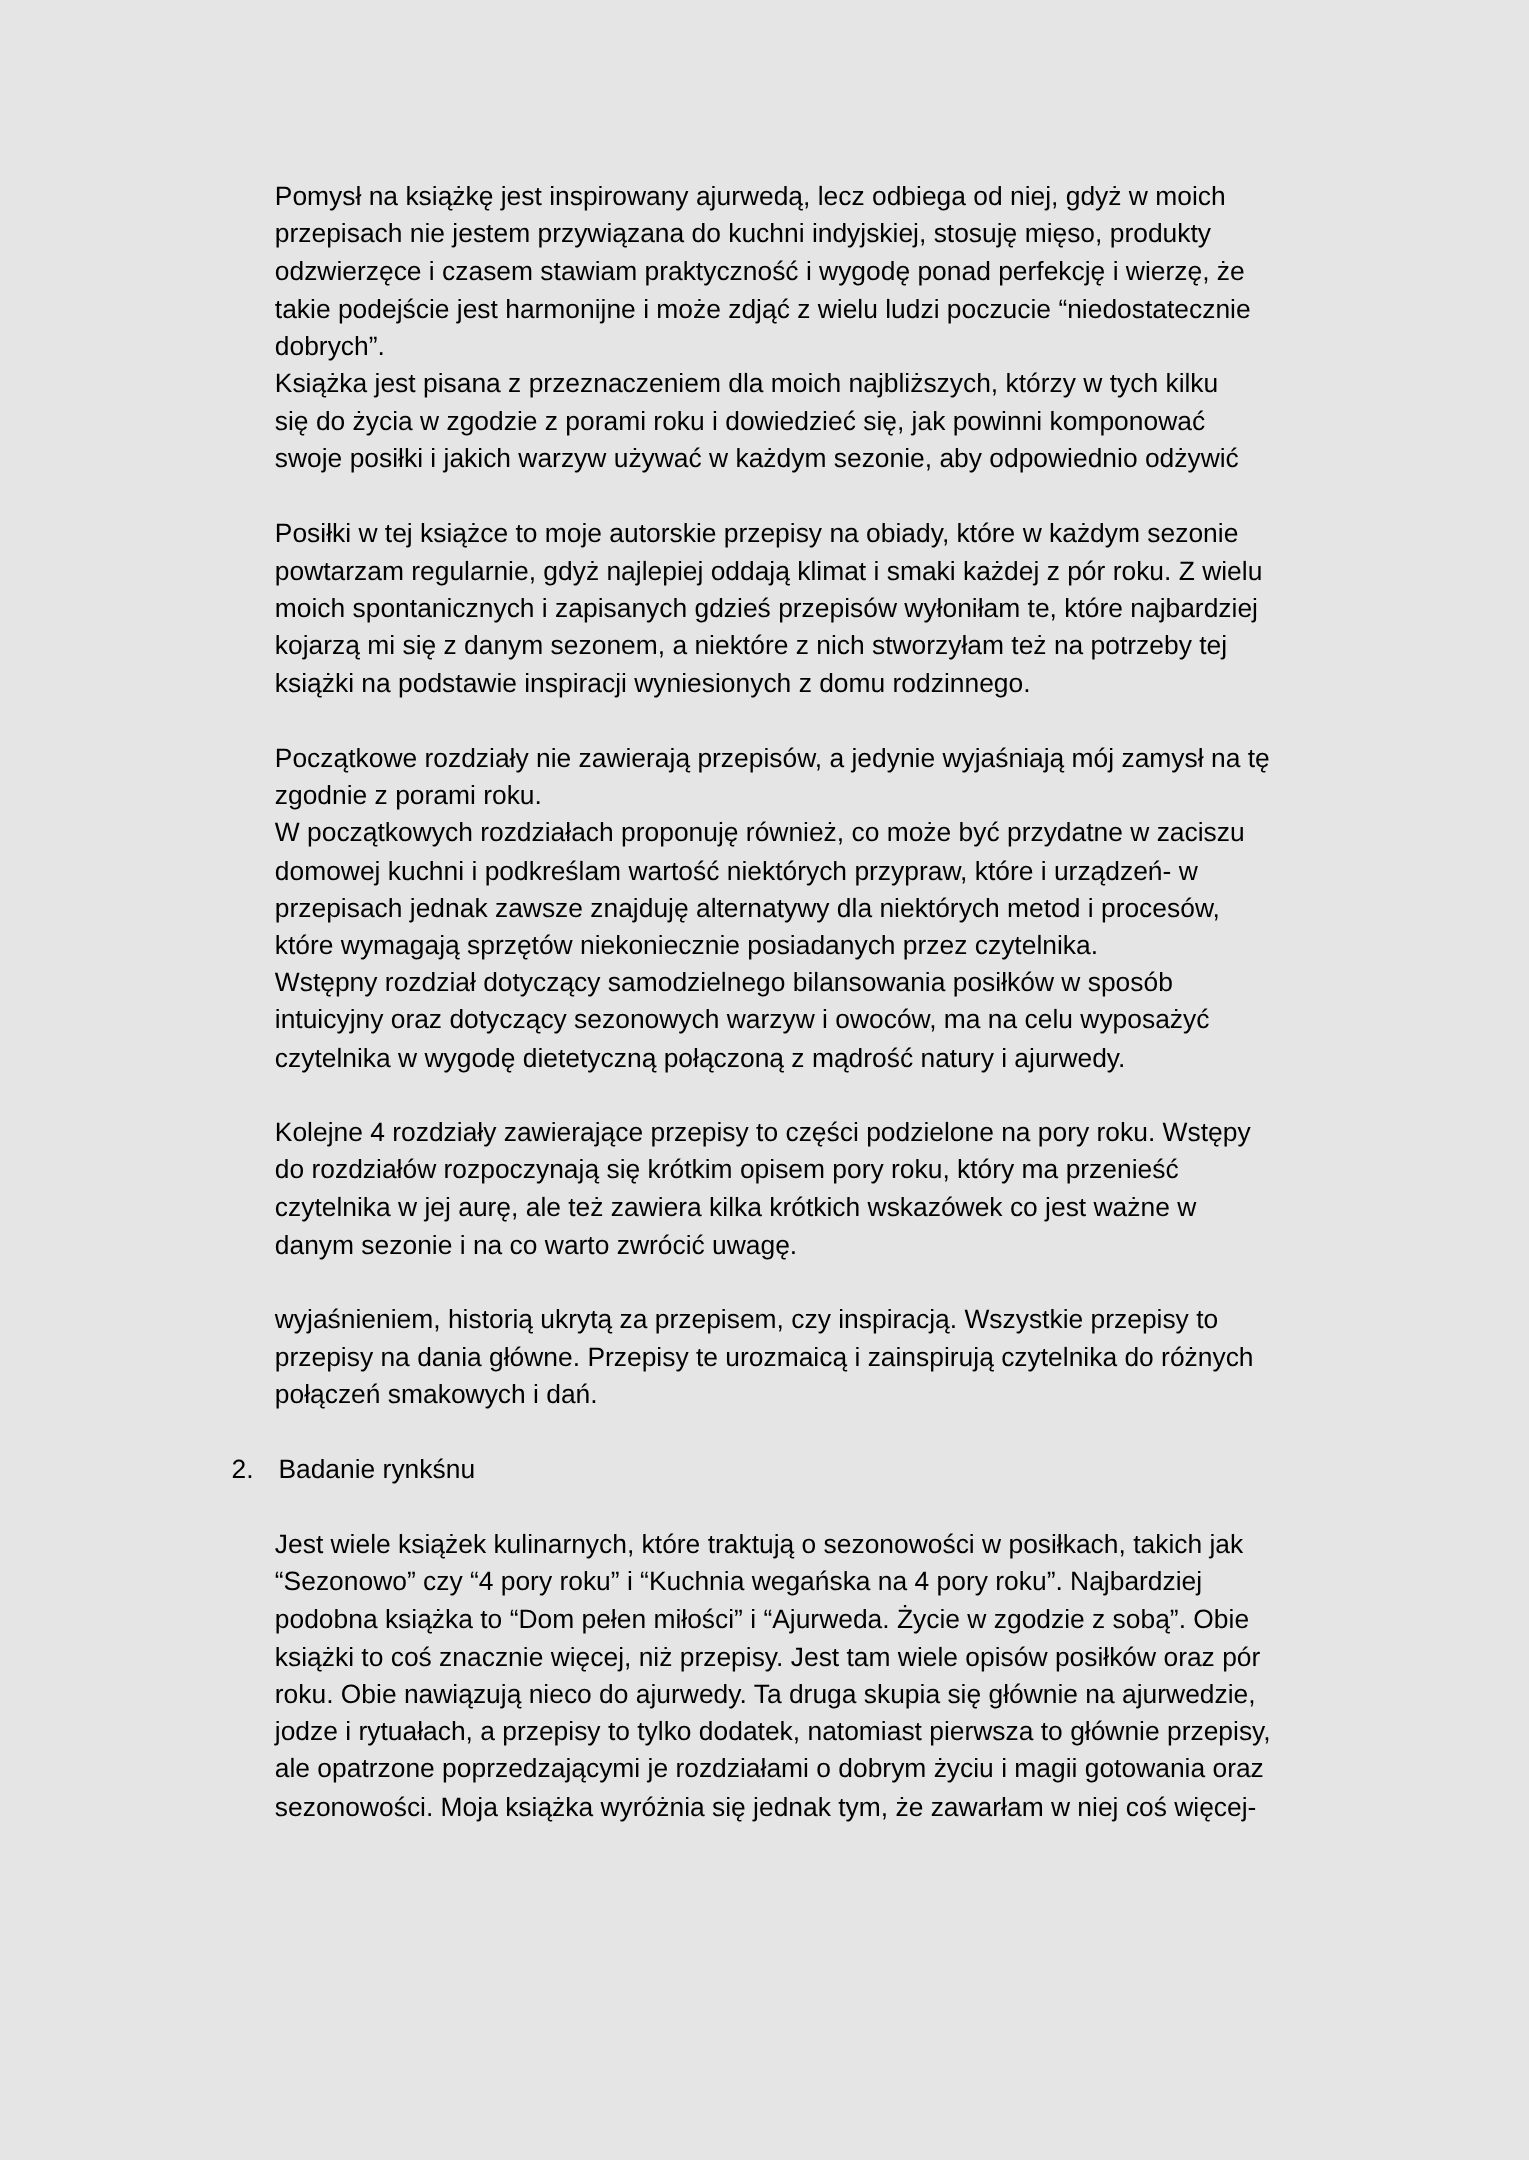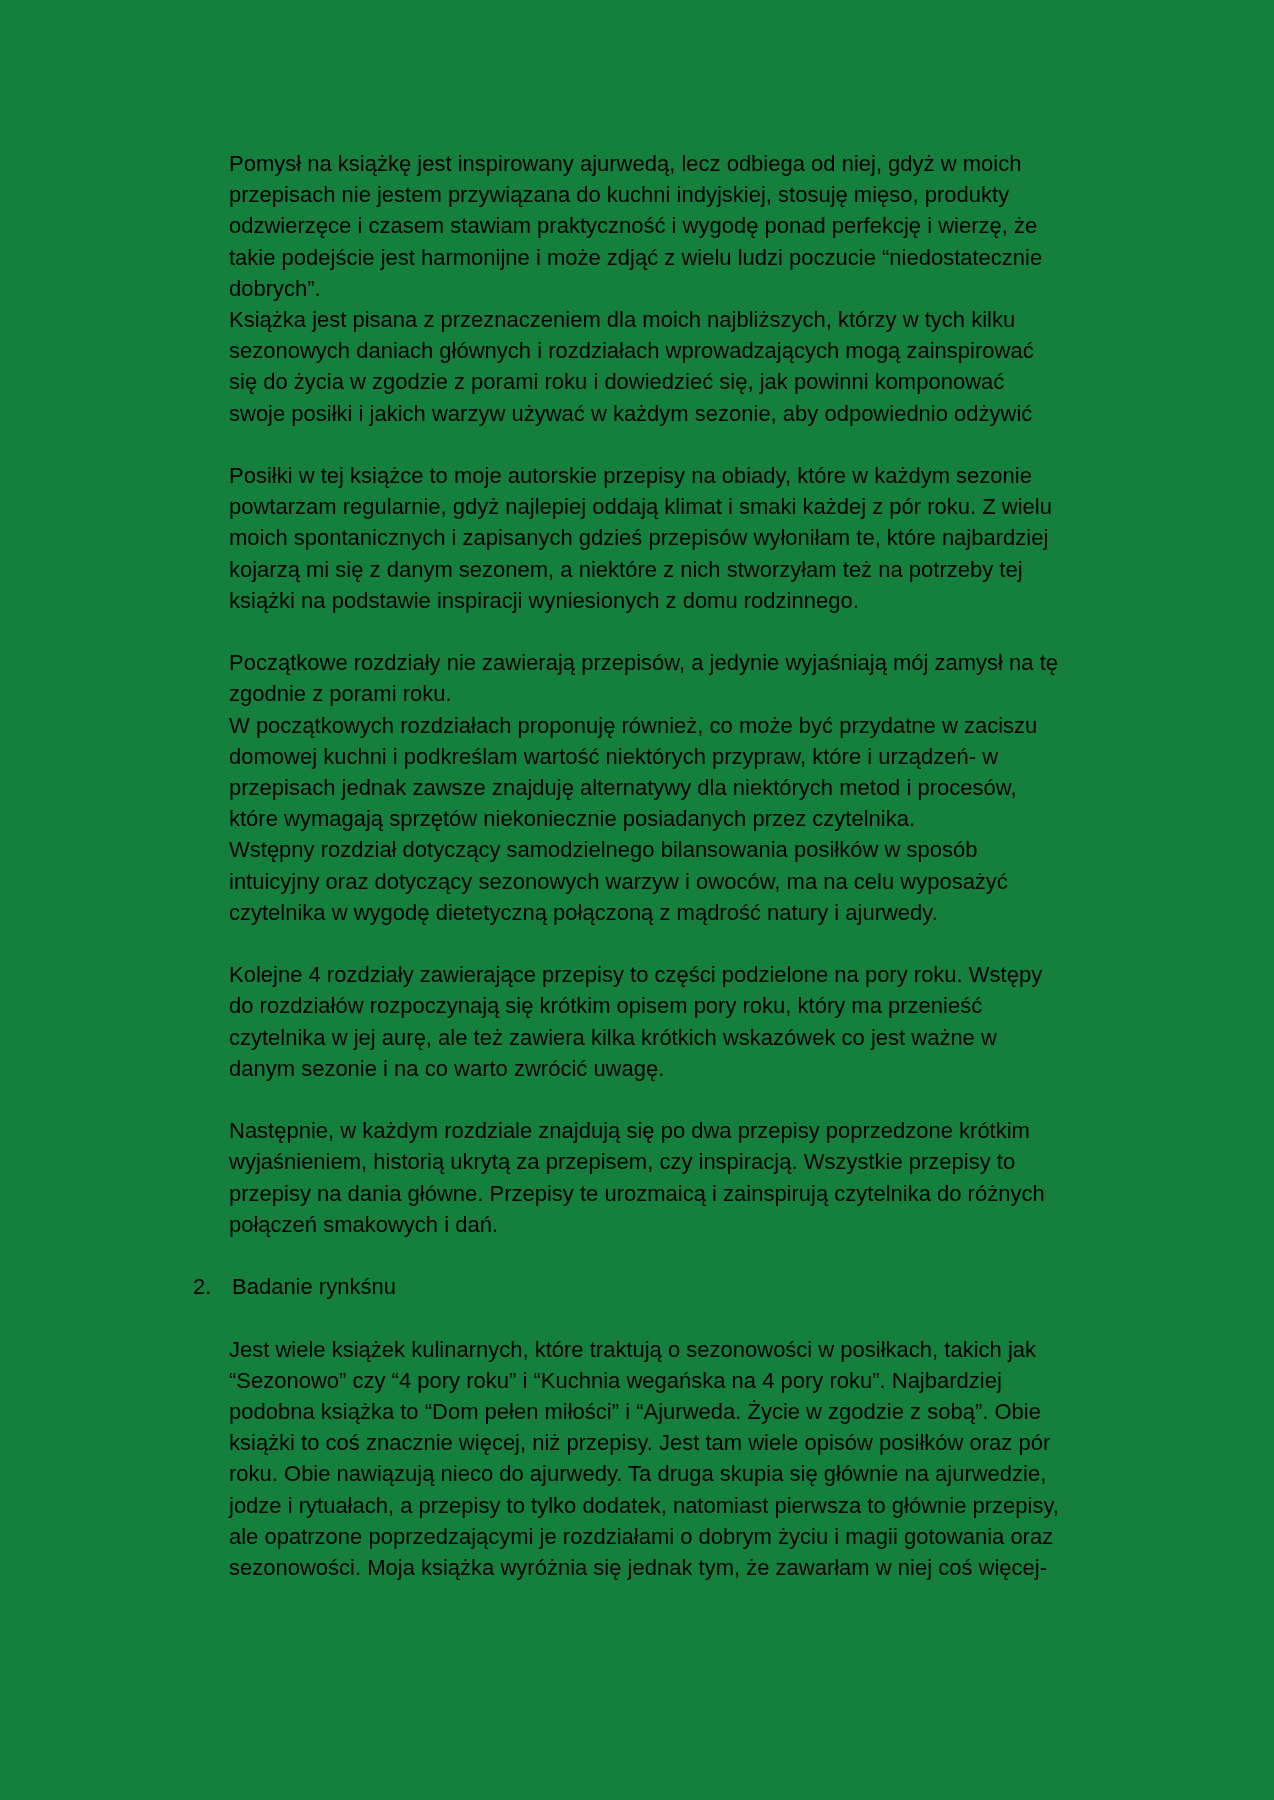--- a/index.html
+++ b/index.html
@@ -13,21 +13,21 @@
     position: relative;
     overflow: hidden;
     font-family: "Liberation Sans", sans-serif;
   }
   .doc-page {
     position: absolute;
     left: 0;
     top: 0;
     width: 1274px;
     height: 1800px;
-    background: #15803d;
+    background: #e5e5e5;
   }
   .doc-body {
     position: absolute;
     left: 229px;
     top: 148px;
     width: 856px;
     color: #000000;
     font-size: 22px;
     line-height: 31.2px;
     font-family: "Liberation Sans", sans-serif;
@@ -52,21 +52,20 @@
   <div class="doc-body">
       <div class="paragraph">
         <div class="line">Pomysł na książkę jest inspirowany ajurwedą, lecz odbiega od niej, gdyż w moich</div>
         <div class="line">przepisach nie jestem przywiązana do kuchni indyjskiej, stosuję mięso, produkty</div>
         <div class="line">odzwierzęce i czasem stawiam praktyczność i wygodę ponad perfekcję i wierzę, że</div>
         <div class="line">takie podejście jest harmonijne i może zdjąć z wielu ludzi poczucie “niedostatecznie</div>
         <div class="line">dobrych”.</div>
       </div>
       <div class="paragraph">
         <div class="line">Książka jest pisana z przeznaczeniem dla moich najbliższych, którzy w tych kilku</div>
-        <div class="line">sezonowych daniach głównych i rozdziałach wprowadzających mogą zainspirować</div>
         <div class="line">się do życia w zgodzie z porami roku i dowiedzieć się, jak powinni komponować</div>
         <div class="line">swoje posiłki i jakich warzyw używać w każdym sezonie, aby odpowiednio odżywić</div>
       </div>
       <div class="blank-line"></div>
       <div class="paragraph">
         <div class="line">Posiłki w tej książce to moje autorskie przepisy na obiady, które w każdym sezonie</div>
         <div class="line">powtarzam regularnie, gdyż najlepiej oddają klimat i smaki każdej z pór roku. Z wielu</div>
         <div class="line">moich spontanicznych i zapisanych gdzieś przepisów wyłoniłam te, które najbardziej</div>
         <div class="line">kojarzą mi się z danym sezonem, a niektóre z nich stworzyłam też na potrzeby tej</div>
         <div class="line">książki na podstawie inspiracji wyniesionych z domu rodzinnego.</div>
@@ -89,21 +88,20 @@
       </div>
       <div class="blank-line"></div>
       <div class="paragraph">
         <div class="line">Kolejne 4 rozdziały zawierające przepisy to części podzielone na pory roku. Wstępy</div>
         <div class="line">do rozdziałów rozpoczynają się krótkim opisem pory roku, który ma przenieść</div>
         <div class="line">czytelnika w jej aurę, ale też zawiera kilka krótkich wskazówek co jest ważne w</div>
         <div class="line">danym sezonie i na co warto zwrócić uwagę.</div>
       </div>
       <div class="blank-line"></div>
       <div class="paragraph">
-        <div class="line">Następnie, w każdym rozdziale znajdują się po dwa przepisy poprzedzone krótkim</div>
         <div class="line">wyjaśnieniem, historią ukrytą za przepisem, czy inspiracją. Wszystkie przepisy to</div>
         <div class="line">przepisy na dania główne. Przepisy te urozmaicą i zainspirują czytelnika do różnych</div>
         <div class="line">połączeń smakowych i dań.</div>
       </div>
       <div class="blank-line"></div>
       <div class="list-item">
         <div class="list-marker">2.</div>
         <div class="list-text">
           <div class="line">Badanie rynkśnu</div>
         </div>

